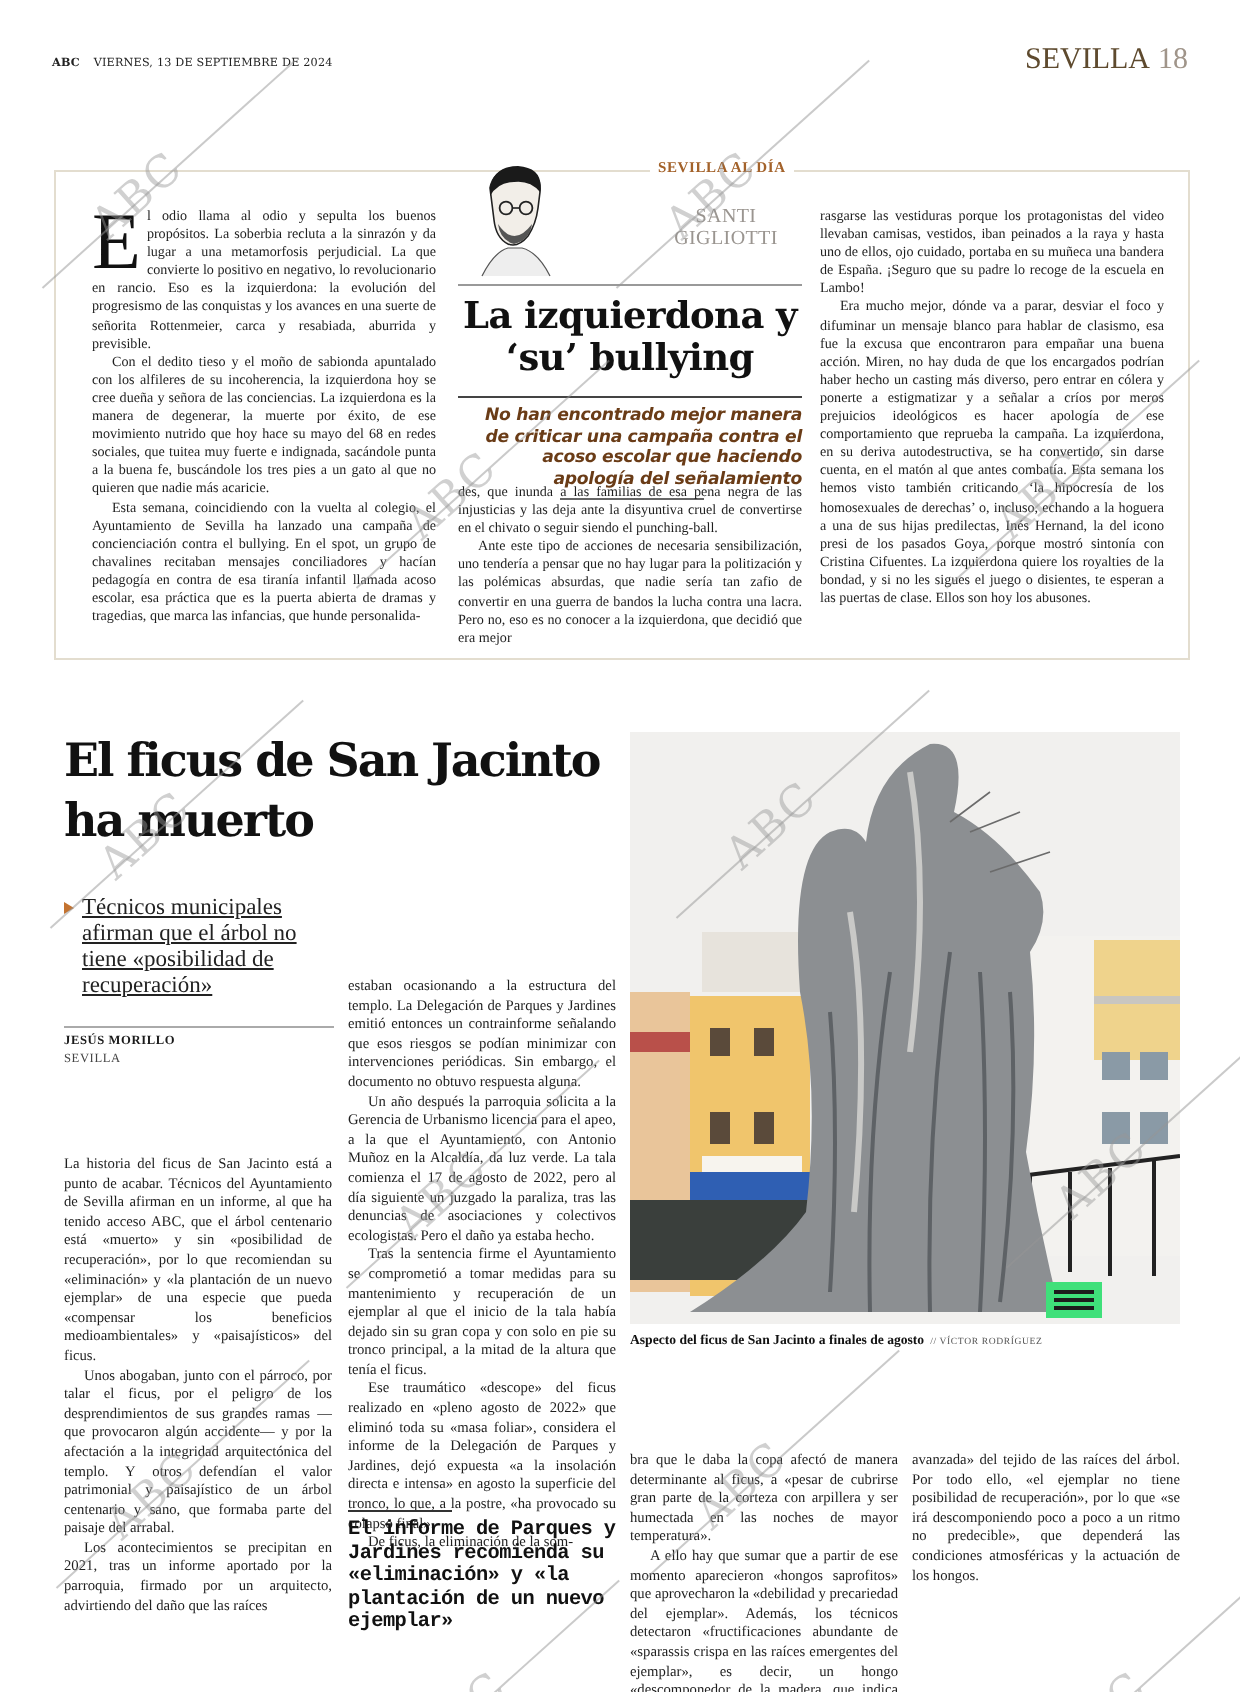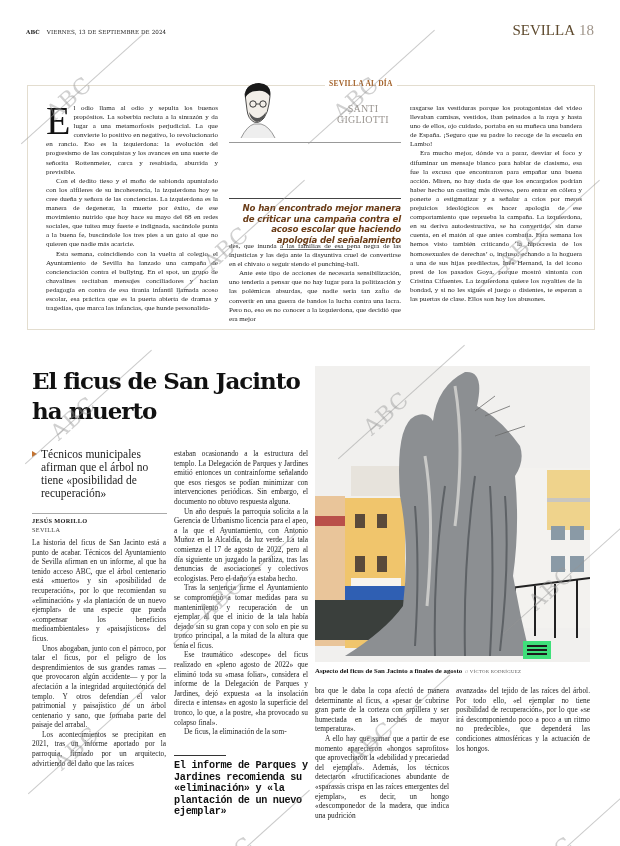--- a/index.html
+++ b/index.html
@@ -26,27 +26,27 @@
   .author { position: absolute; left: 300px; top: 17px; width: 70px; text-align: center; font-size: 10px; line-height: 11px; color: #9a9590; font-family: "Liberation Serif", serif; letter-spacing: 0.2px; }
   .author-rule { position: absolute; left: 201px; top: 56px; width: 172px; border-top: 1px solid #999; }
   .op-title { position: absolute; left: 201px; top: 62px; width: 172px; text-align: center; font-size: 18.5px; line-height: 21px; font-weight: bold; font-family: "DejaVu Serif", serif; color: #111; letter-spacing: -0.3px; }
   .op-title-rule { position: absolute; left: 201px; top: 112px; width: 172px; border-top: 1px solid #444; }
   .op-deck { position: absolute; left: 201px; top: 117px; width: 172px; text-align: right; font-size: 8.6px; line-height: 10.6px; font-weight: bold; font-style: italic; color: #6a3c17; font-family: "DejaVu Sans", sans-serif; letter-spacing: -0.15px; }
   .op-deck-rule { position: absolute; left: 252px; top: 163px; width: 72px; border-top: 1px solid #666; }
 
   .main-title { position: absolute; left: 32px; top: 366px; width: 280px; font-size: 23px; line-height: 30px; font-weight: bold; font-family: "DejaVu Serif", serif; color: #111; letter-spacing: -1px; }
   .kicker { position: absolute; left: 32px; top: 448px; width: 135px; font-size: 11.5px; line-height: 13px; font-family: "Liberation Serif", serif; color: #222; }
   .kicker .tri { position: absolute; left: 0; top: 3px; width: 0; height: 0; border-left: 5px solid #c47330; border-top: 3.5px solid transparent; border-bottom: 3.5px solid transparent; }
-  .kicker span.txt { display: block; padding-left: 9px; }
+  .kicker span.txt { display: block; padding-left: 9px; text-decoration: underline; }
   .byline-rule { position: absolute; left: 32px; top: 513px; width: 135px; border-top: 1px solid #aaa; }
   .byline { position: absolute; left: 32px; top: 517px; font-size: 6.3px; line-height: 8.5px; font-family: "Liberation Serif", serif; }
   .byline .name { font-weight: bold; letter-spacing: 0.3px; }
   .byline .place { color: #444; letter-spacing: 0.3px; }
 
-  .art { position: absolute; font-size: 7.35px; line-height: 9.6px; text-align: justify; hyphens: auto; font-family: "Liberation Serif", serif; color: #1e1e1e; }
+  .art { position: absolute; font-size: 7.35px; line-height: 9.6px; text-align: justify; hyphens: auto; font-family: "Liberation Serif", serif; color: #1e1e1e; margin-top: 39px; }
   .art p { text-indent: 10px; }
   .art p.noindent { text-indent: 0; }
   .art1 { left: 32px; top: 538px; width: 134px; }
   .art2 { left: 174px; top: 449px; width: 134px; }
   .art3 { left: 315px; top: 686px; width: 134px; }
   .art4 { left: 456px; top: 686px; width: 134px; }
 
   .pull-rule { position: absolute; left: 174px; top: 755px; width: 52px; border-top: 1px solid #333; }
   .pullquote { position: absolute; left: 174px; top: 760px; width: 134px; font-size: 10.2px; line-height: 11.6px; font-weight: bold; font-family: Liberation Mono, monospace; color: #111; letter-spacing: -0.3px; }
 
@@ -83,20 +83,24 @@
     <path d="M12 30 Q20 42 29 30 Q28 38 20 40 Q13 38 12 30 Z" fill="#555"></path>
     <path d="M4 56 Q10 44 17 42 L24 42 Q32 44 38 56" fill="#eee" stroke="#555" stroke-width="0.6"></path>
   </svg>
 
   <div class="author">
     <div>SANTI</div>
     <div>GIGLIOTTI</div>
   </div>
   <div class="author-rule"></div>
 
+  <div class="op-title">
+    <div>La izquierdona y</div>
+    <div>‘su’ bullying</div>
+  </div>
   <div class="op-title-rule"></div>
   <div class="op-deck">No han encontrado mejor manera de criticar una campaña contra el acoso escolar que haciendo apología del señalamiento</div>
   <div class="op-deck-rule"></div>
 
   <div class="col col1">
     <p class="noindent"><span class="dropcap">E</span><span>l odio llama al odio y sepulta los buenos propósitos. La soberbia recluta a la sinrazón y da lugar a una metamorfosis perjudicial. La que convierte lo positivo en negativo, lo revolucionario en rancio. Eso es la izquierdona: la evolución del progresismo de las conquistas y los avances en una suerte de señorita Rottenmeier, carca y resabiada, aburrida y previsible.</span></p>
     <p>Con el dedito tieso y el moño de sabionda apuntalado con los alfileres de su incoherencia, la izquierdona hoy se cree dueña y señora de las conciencias. La izquierdona es la manera de degenerar, la muerte por éxito, de ese movimiento nutrido que hoy hace su mayo del 68 en redes sociales, que tuitea muy fuerte e indignada, sacándole punta a la buena fe, buscándole los tres pies a un gato al que no quieren que nadie más acaricie.</p>
     <p>Esta semana, coincidiendo con la vuelta al colegio, el Ayuntamiento de Sevilla ha lanzado una campaña de concienciación contra el bullying. En el spot, un grupo de chavalines recitaban mensajes conciliadores y hacían pedagogía en contra de esa tiranía infantil llamada acoso escolar, esa práctica que es la puerta abierta de dramas y tragedias, que marca las infancias, que hunde personalida-</p>
   </div>
   <div class="col col2">

